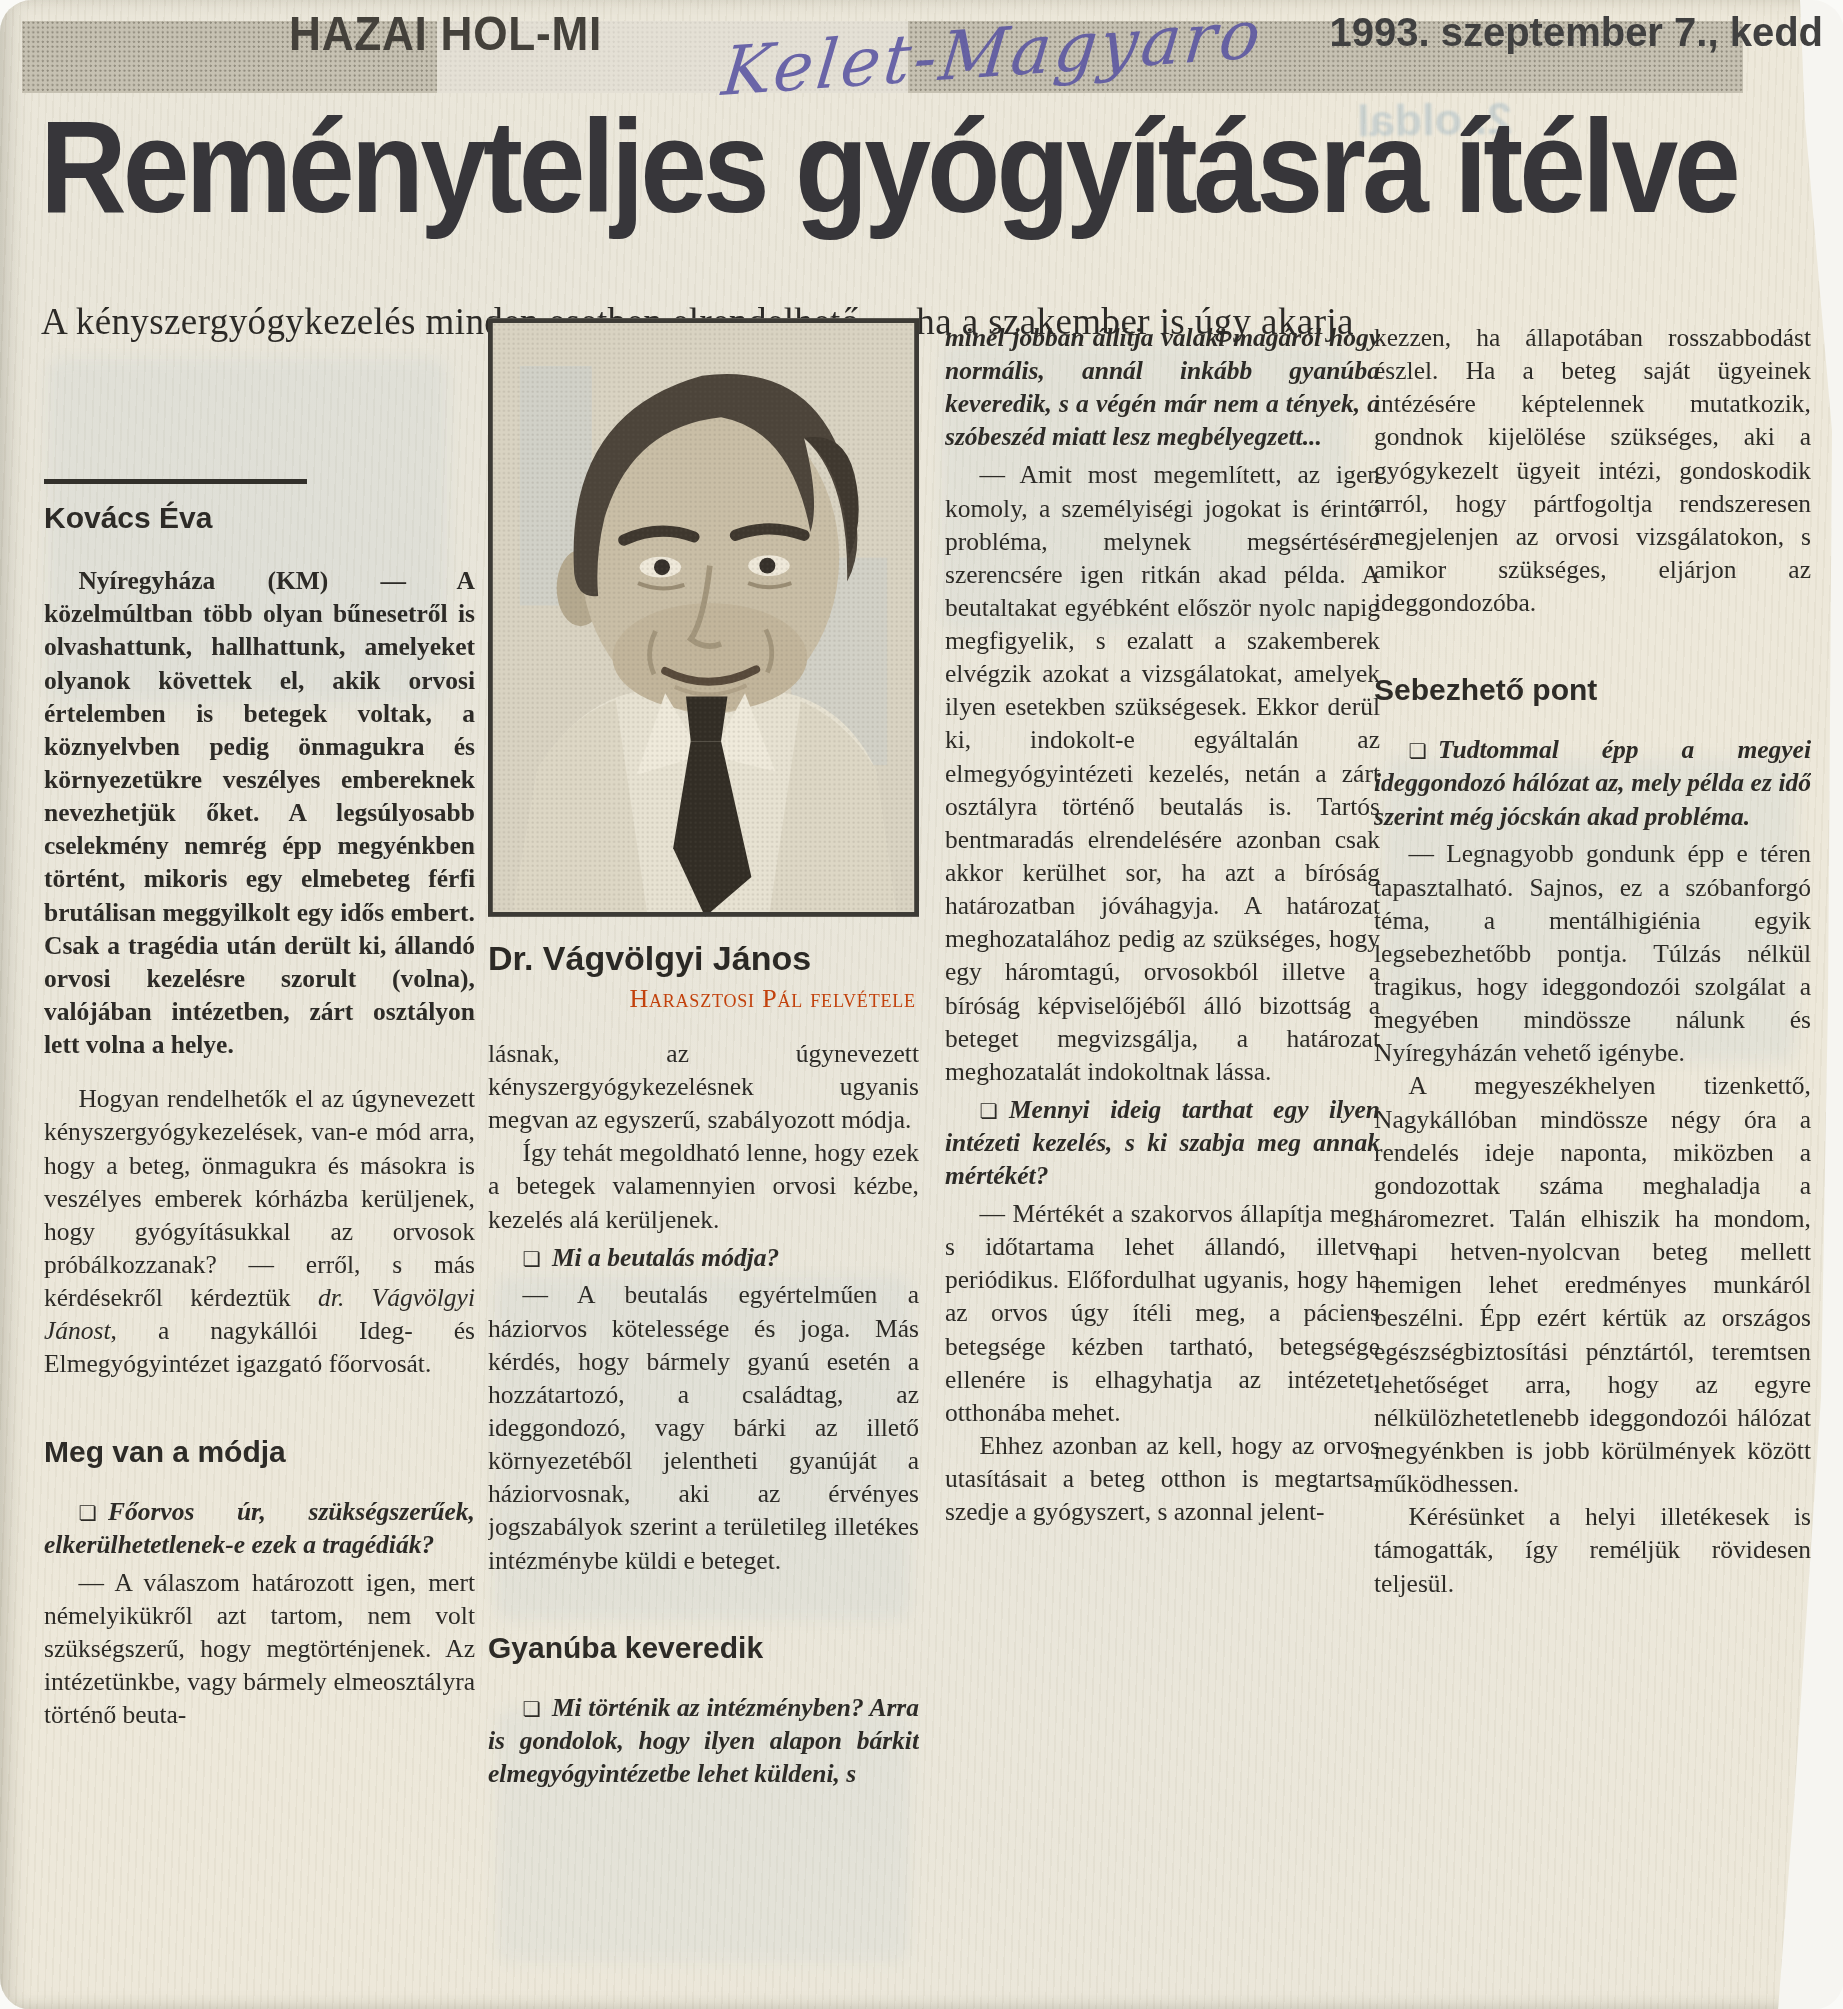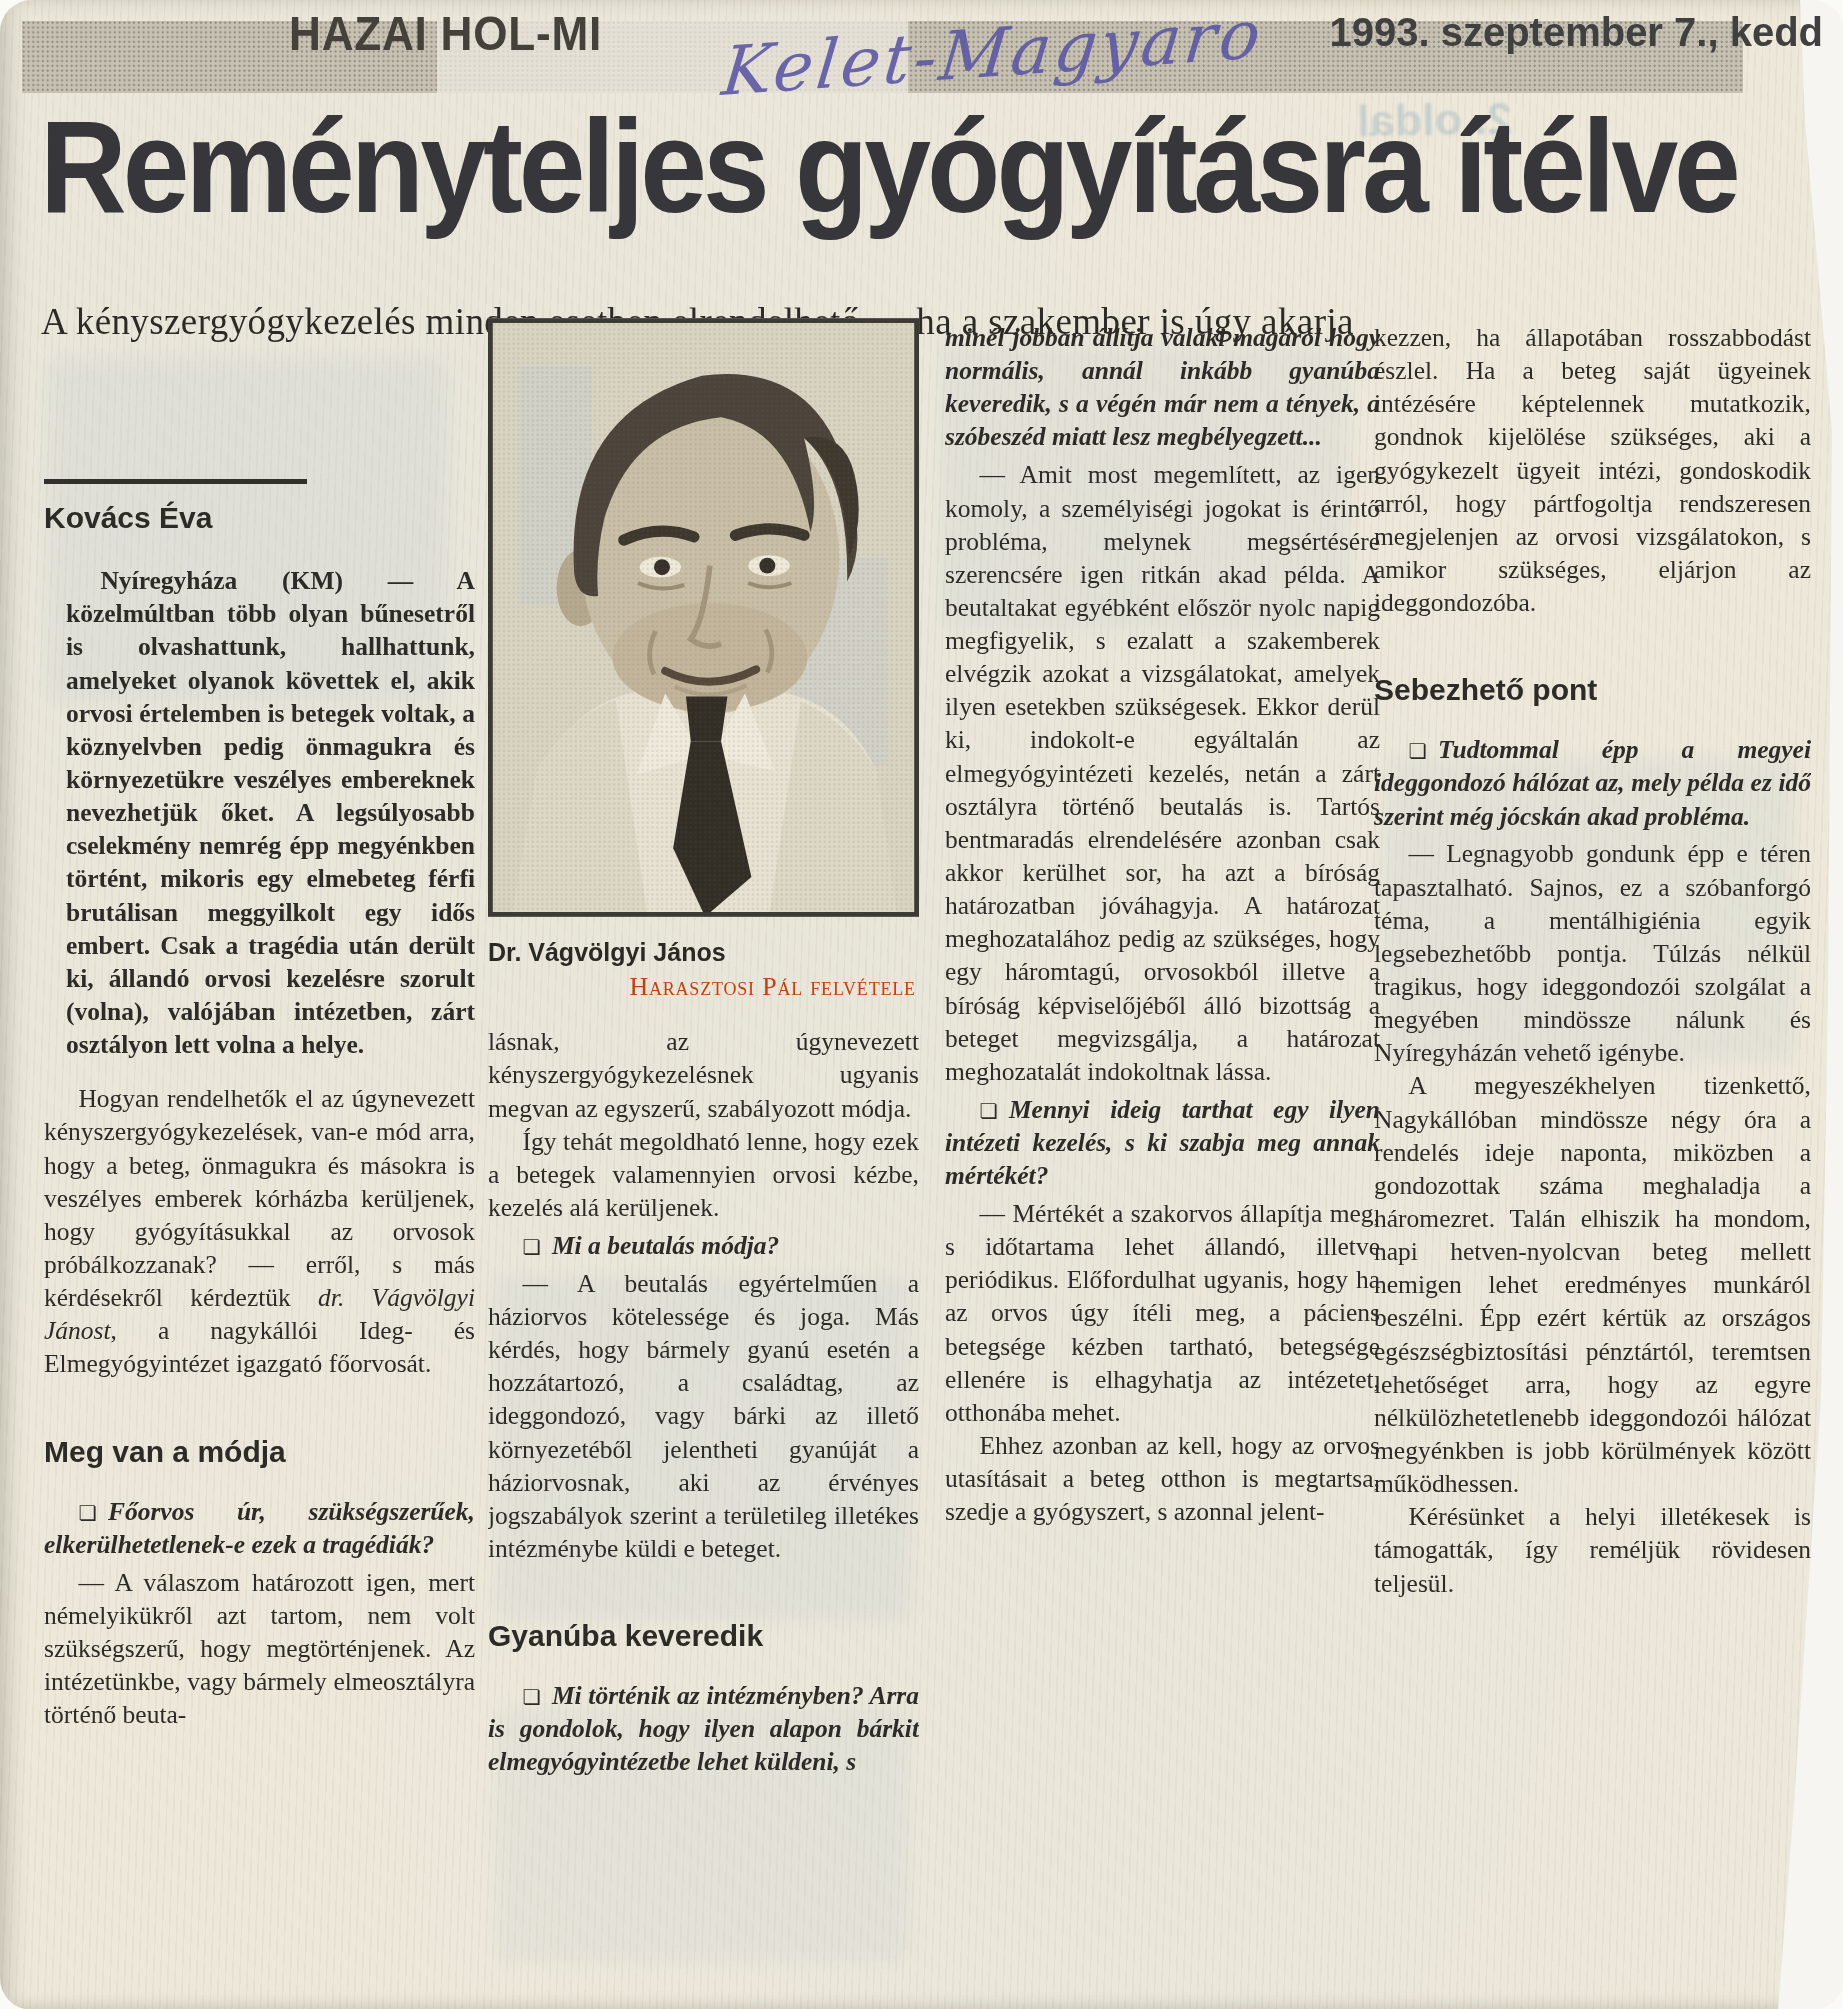--- a/index.html
+++ b/index.html
@@ -31,38 +31,38 @@
         font-weight:700;font-size:120px;line-height:1.05;letter-spacing:-4px;color:#37363a;transform:scaleY(1.1);transform-origin:top left;}
   #subheadline{position:absolute;left:41px;top:300px;width:1780px;font-size:37px;color:#2c2a27;letter-spacing:0.4px;}
   
   .col{position:absolute;overflow:hidden;font-size:25.5px;line-height:1.3;text-align:justify;}
   #col1{left:44px; top:479px; width:431px;height:1520px;}
   #col2{left:488px; top:318px; width:431px;height:1682px;}
   #col3{left:945px;top:321px; width:435px;height:1681px;}
   #col4{left:1374px;top:321px; width:437px;height:1681px;}
   .blk{margin:0;text-indent:1.35em;}
   .blk.noindent{text-indent:0;}
-  .lead{font-weight:700;margin-bottom:21px;margin-left:22px;}
+  .lead{font-weight:700;margin-bottom:21px;}
   .para{margin-bottom:0;}
   .question{font-style:italic;font-weight:700;margin:4.8px 0;}
   .question:not(.cont)::before{content:"❏";font-style:normal;font-weight:400;font-size:.8em;margin-right:11.2px;letter-spacing:0;}
   .question.cont{margin-top:0;}
   .subhead{font-family:Liberation Sans, sans-serif;font-weight:700;font-size:30px;text-indent:0;
            margin:51px 0 24px 0;text-align:left;}
   .ital{font-style:italic;}
   
   #byline-block{margin-bottom:27px;}
   #byline-rule{width:263px;height:4.8px;background:#32302b;margin-bottom:14.4px;}
   #byline{font-family:"Liberation Sans",sans-serif;font-weight:700;font-size:30px;text-align:left;}
   
   #col1 .para{margin-bottom:22.3px;}
   
   #photo-fig{margin:0 0 8px 0;}
   #photo-frame{width:431px;height:599px;}
-  #photo-caption{font-family:"Liberation Sans",sans-serif;font-weight:700;font-size:25px;
+  #photo-caption{font-family:"Liberation Sans",sans-serif;font-weight:700;font-size:34px;
         text-align:left;text-indent:0;margin:11.2px 0 1.6px 0;color:#2b2925;}
   #photo-credit{font-variant:small-caps;font-size:26px;text-align:right;text-indent:0;
         letter-spacing:0.8px;margin:0 3.2px 21px 0;color:#c2410c;}
 </style>
 </head>
 <body>
 
 <div id="page">
   <div id="paper"></div>
 

